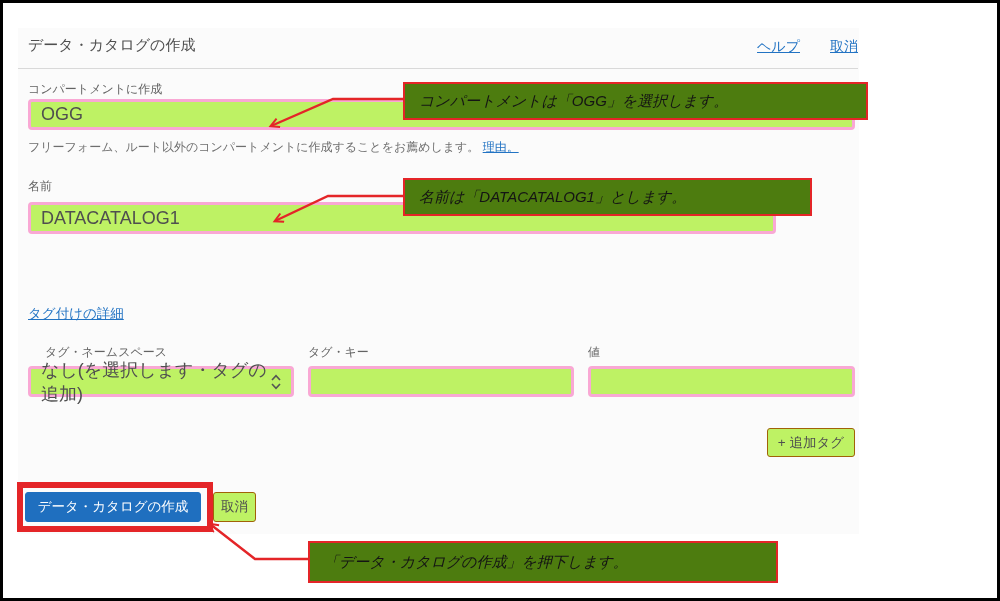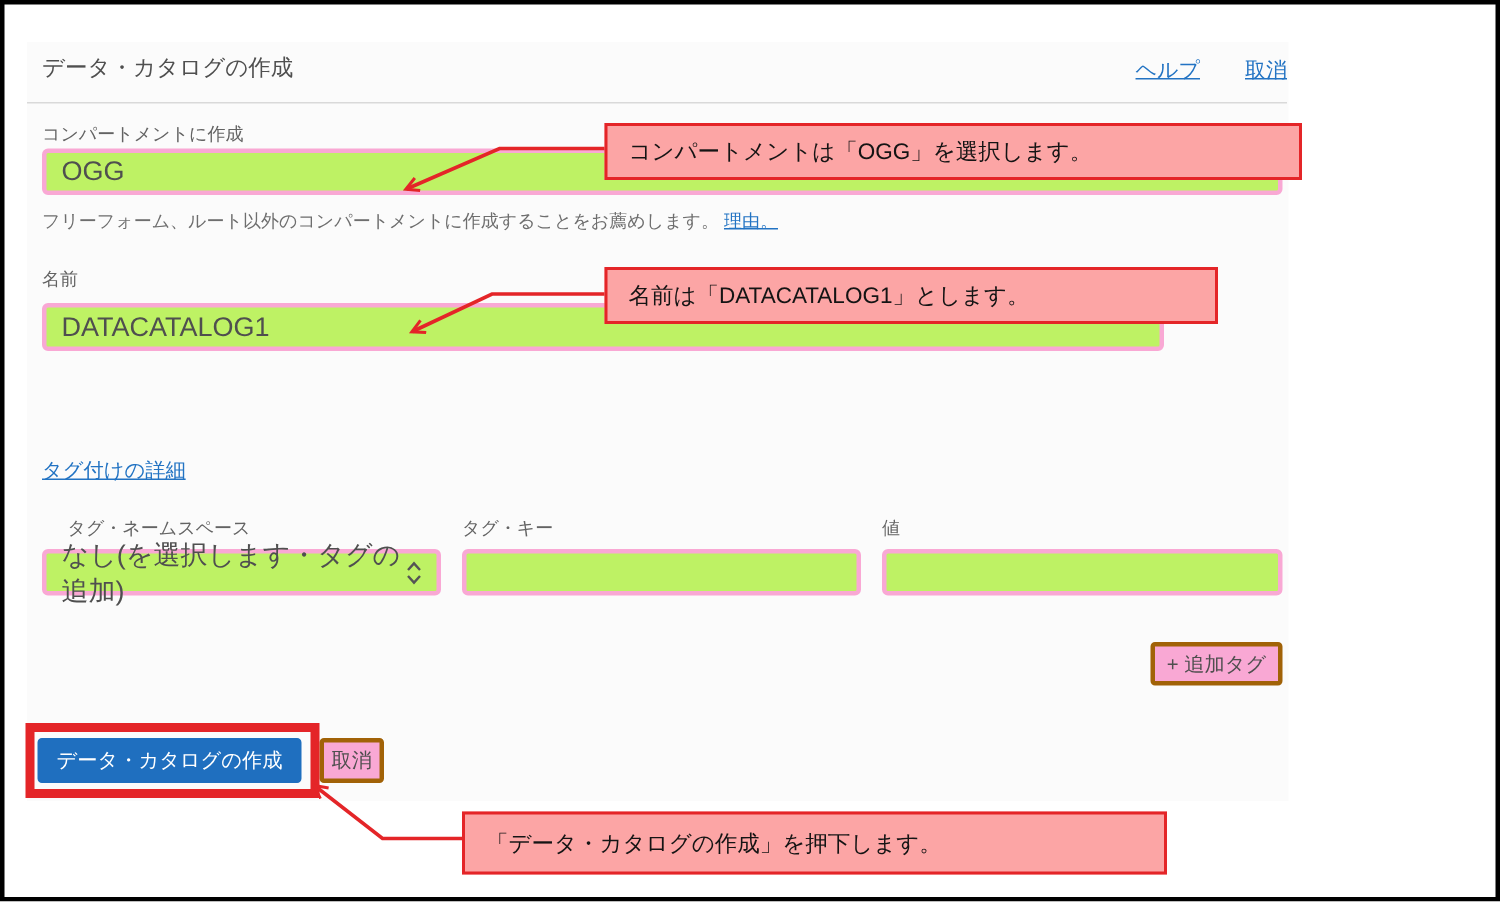--- a/index.html
+++ b/index.html
@@ -29,30 +29,30 @@
   .select{justify-content:space-between;cursor:pointer;}
   .select .caret{flex:0 0 auto;display:flex;align-items:center;}
   .helper{position:absolute;left:25px;top:136px;font-size:12px;color:#6e6e6e;white-space:nowrap;}
   .helper a{color:var(--link-blue);text-decoration:underline;cursor:pointer;}
   .tag-desc{position:absolute;left:25px;top:245px;width:824px;font-size:13.5px;color:#4b4b4b;line-height:24px;}
   .tag-link{position:absolute;left:25px;top:302px;font-size:13.5px;color:var(--link-blue);text-decoration:underline;cursor:pointer;}
   .btn{
     position:absolute;display:flex;align-items:center;justify-content:center;
     font-size:13.5px;border-radius:3px;cursor:pointer;white-space:nowrap;
   }
-  .btn-light{background:#f9a8d4;border:3px solid #a16207;color:#4f4f4f;}
+  .btn-light{background:#bef264;border:1px solid #a16207;color:#4f4f4f;}
   .btn-primary{background:var(--primary-blue);border:1px solid var(--primary-blue);color:#fff;}
   .highlight-rect{
     position:absolute;left:14px;top:479px;width:196px;height:50px;
     border:6px solid var(--accent-red);background:transparent;z-index:4;pointer-events:none;
   }
   .callout{
-    position:absolute;background:#fca5a5;border:2px solid var(--accent-red);
+    position:absolute;background:#4d7c0f;border:2px solid var(--accent-red);
     display:flex;align-items:center;padding:0 14px;font-size:15px;color:#141414;
-    z-index:5;white-space:nowrap;
+    z-index:5;white-space:nowrap;font-style:italic;
   }
   .arrows{position:absolute;left:0;top:0;width:994px;height:595px;z-index:6;pointer-events:none;}
 </style>
 </head>
 <body>
 
 <div class="frame">
 
   <div class="panel"></div>
 

